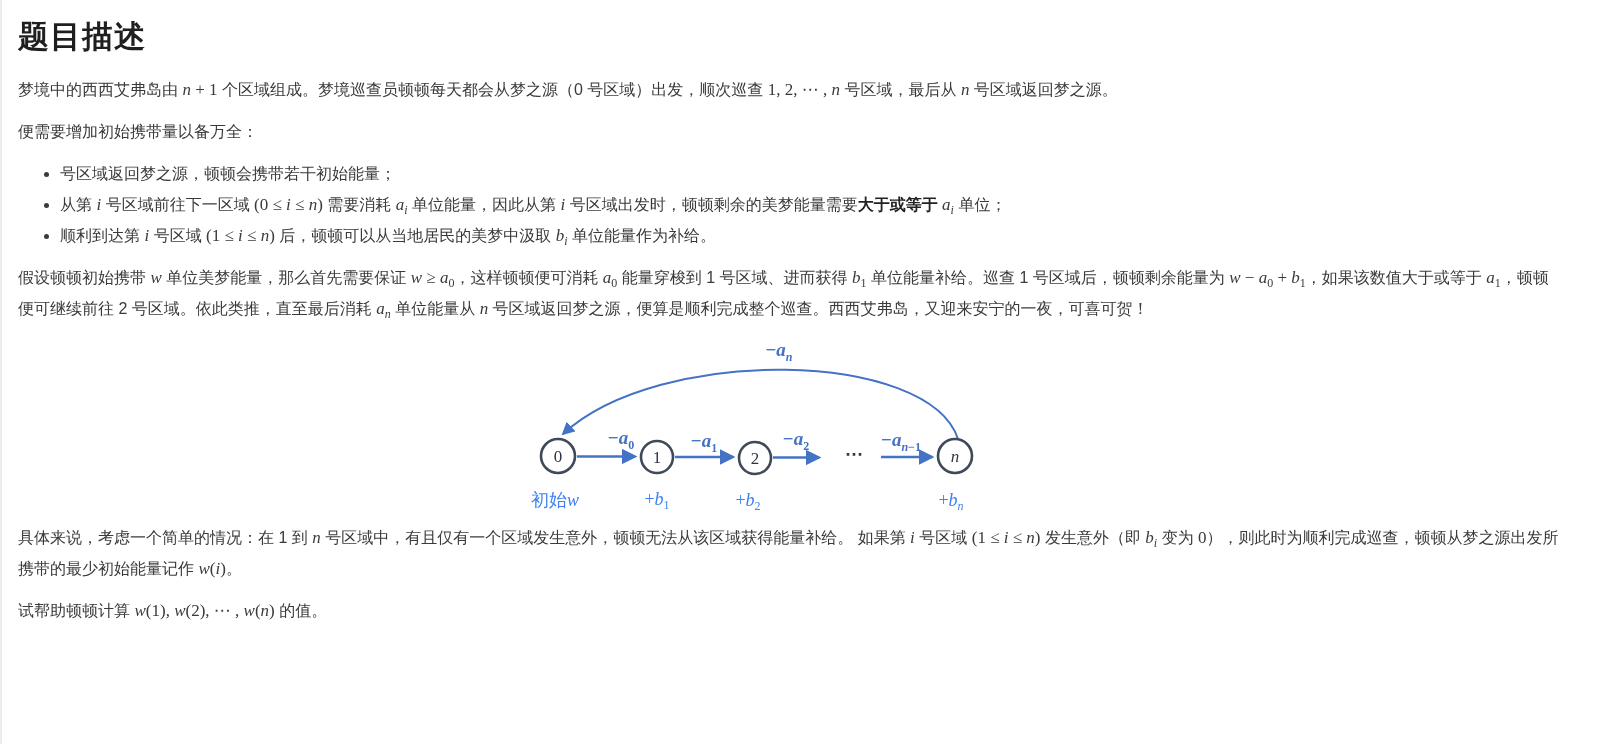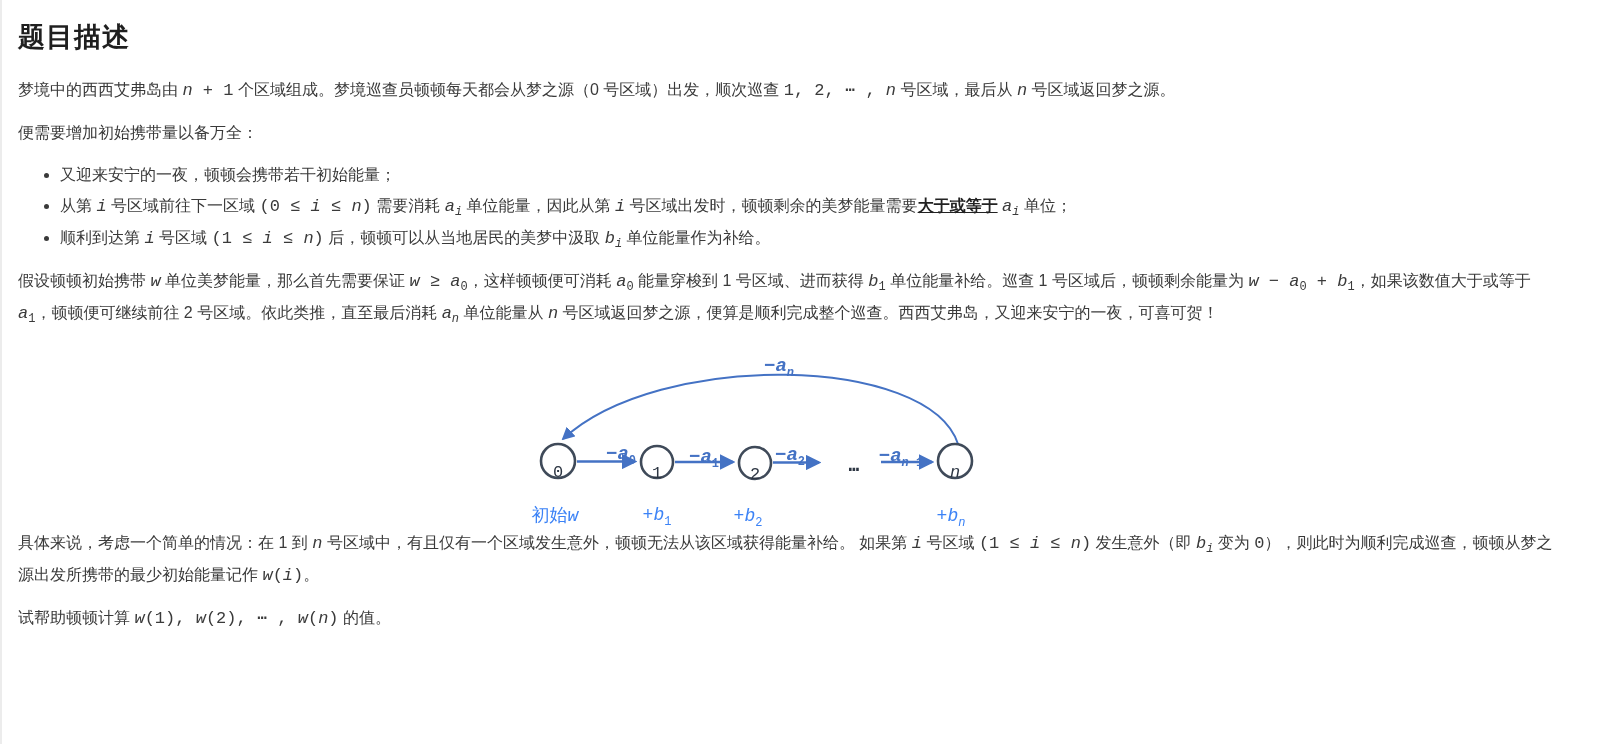--- a/index.html
+++ b/index.html
@@ -4,50 +4,50 @@
 <style>
   html,body{margin:0;padding:0;}
   body{
     width:1600px;height:744px;overflow:hidden;background:#ffffff;
     font-family:"Liberation Sans","DejaVu Sans",sans-serif;
     color:#3a3a3a;font-size:16px;line-height:31px;
     border-left:2px solid #ececec;box-sizing:border-box;
   }
   main{padding:6px 40px 0 16px;}
   h1{
-    font-size:27px;line-height:42px;margin:10px 0 16px;
+    font-size:31px;line-height:42px;margin:10px 0 16px;
     color:#1f1f1f;font-weight:700;letter-spacing:1px;
   }
   p{margin:11px 0;}
   ul{margin:5px 0;padding-left:42px;}
   li{line-height:31px;}
-  strong{font-weight:700;color:#222;text-decoration:underline;}
-  .math{font-family:Liberation Mono, monospace;font-size:17px;}
+  strong{font-weight:700;color:#222;}
+  .math{font-family:Liberation Serif, serif;font-size:17px;}
   .math .mi{font-style:italic;}
   .math sub{font-size:12px;line-height:0;}
   
   figure.diagram{width:520px;height:176px;margin:8px auto 2px;position:relative;}
   figure.diagram svg{position:absolute;left:0;top:0;}
-  .flabel{position:absolute;transform:translate(-50%,-50%);white-space:nowrap;margin-top:11px;}
+  .flabel{position:absolute;transform:translate(-50%,-50%);white-space:nowrap;}
   .edge-label .math{color:#4472c4;font-weight:600;font-size:19px;}
   .node-label .math{font-size:17px;color:#2d3643;}
   .dots-label .math{font-size:18px;color:#2d3643;font-weight:700;}
   .caption .math{font-size:18px;color:#3b82f6;}
 </style>
 </head>
 <body>
 
 <main>
   <h1>题目描述</h1>
 
   <p>梦境中的西西艾弗岛由 <span class="math"><span class="mi">n</span><span class="mn"> </span><span class="mn">+</span><span class="mn"> </span><span class="mn">1</span></span> 个区域组成。梦境巡查员顿顿每天都会从梦之源（0 号区域）出发，顺次巡查 <span class="math"><span class="mn">1</span><span class="mn">,</span><span class="mn"> </span><span class="mn">2</span><span class="mn">,</span><span class="mn"> </span><span class="mn">⋯</span><span class="mn"> </span><span class="mn">,</span><span class="mn"> </span><span class="mi">n</span></span> 号区域，最后从 <span class="math"><span class="mi">n</span></span> 号区域返回梦之源。</p>
   <p>便需要增加初始携带量以备万全：</p>
 
   <ul>
-    <li>又迎来安宁的一夜，顿顿会携带若干初始能量；</li>
+    <li>号区域返回梦之源，顿顿会携带若干初始能量；</li>
     <li>从第 <span class="math"><span class="mi">i</span></span> 号区域前往下一区域 <span class="math"><span class="mn">(</span><span class="mn">0</span><span class="mn"> </span><span class="mn">≤</span><span class="mn"> </span><span class="mi">i</span><span class="mn"> </span><span class="mn">≤</span><span class="mn"> </span><span class="mi">n</span><span class="mn">)</span></span> 需要消耗 <span class="math"><span class="mi">a</span><sub><span class="mi">i</span></sub></span> 单位能量，因此从第 <span class="math"><span class="mi">i</span></span> 号区域出发时，顿顿剩余的美梦能量需要<strong>大于或等于</strong> <span class="math"><span class="mi">a</span><sub><span class="mi">i</span></sub></span> 单位；</li>
     <li>顺利到达第 <span class="math"><span class="mi">i</span></span> 号区域 <span class="math"><span class="mn">(</span><span class="mn">1</span><span class="mn"> </span><span class="mn">≤</span><span class="mn"> </span><span class="mi">i</span><span class="mn"> </span><span class="mn">≤</span><span class="mn"> </span><span class="mi">n</span><span class="mn">)</span></span> 后，顿顿可以从当地居民的美梦中汲取 <span class="math"><span class="mi">b</span><sub><span class="mi">i</span></sub></span> 单位能量作为补给。</li>
   </ul>
 
   <p>假设顿顿初始携带 <span class="math"><span class="mi">w</span></span> 单位美梦能量，那么首先需要保证 <span class="math"><span class="mi">w</span><span class="mn"> </span><span class="mn">≥</span><span class="mn"> </span><span class="mi">a</span><sub><span class="mn">0</span></sub></span>，这样顿顿便可消耗 <span class="math"><span class="mi">a</span><sub><span class="mn">0</span></sub></span> 能量穿梭到 1 号区域、进而获得 <span class="math"><span class="mi">b</span><sub><span class="mn">1</span></sub></span> 单位能量补给。巡查 1 号区域后，顿顿剩余能量为 <span class="math"><span class="mi">w</span><span class="mn"> </span><span class="mn">−</span><span class="mn"> </span><span class="mi">a</span><sub><span class="mn">0</span></sub><span class="mn"> </span><span class="mn">+</span><span class="mn"> </span><span class="mi">b</span><sub><span class="mn">1</span></sub></span>，如果该数值大于或等于 <span class="math"><span class="mi">a</span><sub><span class="mn">1</span></sub></span>，顿顿便可继续前往 2 号区域。依此类推，直至最后消耗 <span class="math"><span class="mi">a</span><sub><span class="mi">n</span></sub></span> 单位能量从 <span class="math"><span class="mi">n</span></span> 号区域返回梦之源，便算是顺利完成整个巡查。西西艾弗岛，又迎来安宁的一夜，可喜可贺！</p>
 
   <figure class="diagram">
     <svg width="520" height="176" viewBox="0 0 520 176">
       <defs>
         <marker id="arrow" viewBox="0 0 10 10" refX="8.5" refY="5" markerWidth="6.5" markerHeight="6.5" orient="auto-start-reverse">
@@ -69,21 +69,21 @@
     </svg>
 
     <span class="flabel node-label" style="left:29px;top:121px;"><span class="math"><span class="mn">0</span></span></span>
     <span class="flabel node-label" style="left:128px;top:122px;"><span class="math"><span class="mn">1</span></span></span>
     <span class="flabel node-label" style="left:226px;top:123px;"><span class="math"><span class="mn">2</span></span></span>
     <span class="flabel node-label" style="left:426px;top:121px;"><span class="math"><span class="mi">n</span></span></span>
     <span class="flabel dots-label" style="left:325px;top:119px;"><span class="math"><span class="mn">⋯</span></span></span>
 
     <span class="flabel edge-label" style="left:92px;top:103px;"><span class="math"><span class="mn">−</span><span class="mi">a</span><sub><span class="mn">0</span></sub></span></span>
     <span class="flabel edge-label" style="left:175px;top:106px;text-align:right;"><span class="math"><span class="mn">−</span><span class="mi">a</span><sub><span class="mn">1</span></sub></span></span>
-    <span class="flabel edge-label" style="left:261px;top:104px;"><span class="math"><span class="mn">−</span><span class="mi">a</span><sub><span class="mn">2</span></sub></span></span>
+    <span class="flabel edge-label" style="left:267px;top:104px;"><span class="math"><span class="mn">−</span><span class="mi">a</span><sub><span class="mn">2</span></sub></span></span>
     <span class="flabel edge-label" style="left:372px;top:105px;"><span class="math"><span class="mn">−</span><span class="mi">a</span><sub><span class="mi">n</span><span class="mn">−</span><span class="mn">1</span></sub></span></span>
     <span class="flabel edge-label" style="left:250px;top:15px;"><span class="math"><span class="mn">−</span><span class="mi">a</span><sub><span class="mi">n</span></sub></span></span>
 
     <span class="flabel caption" style="left:26px;top:165px;"><span class="math"><span class="mn">初</span><span class="mn">始</span><span class="mi">w</span></span></span>
     <span class="flabel caption" style="left:128px;top:164px;text-align:right;"><span class="math"><span class="mn">+</span><span class="mi">b</span><sub><span class="mn">1</span></sub></span></span>
     <span class="flabel caption" style="left:219px;top:165px;"><span class="math"><span class="mn">+</span><span class="mi">b</span><sub><span class="mn">2</span></sub></span></span>
     <span class="flabel caption" style="left:422px;top:165px;"><span class="math"><span class="mn">+</span><span class="mi">b</span><sub><span class="mi">n</span></sub></span></span>
   </figure>
 
   <p>具体来说，考虑一个简单的情况：在 1 到 <span class="math"><span class="mi">n</span></span> 号区域中，有且仅有一个区域发生意外，顿顿无法从该区域获得能量补给。 如果第 <span class="math"><span class="mi">i</span></span> 号区域 <span class="math"><span class="mn">(</span><span class="mn">1</span><span class="mn"> </span><span class="mn">≤</span><span class="mn"> </span><span class="mi">i</span><span class="mn"> </span><span class="mn">≤</span><span class="mn"> </span><span class="mi">n</span><span class="mn">)</span></span> 发生意外（即 <span class="math"><span class="mi">b</span><sub><span class="mi">i</span></sub></span> 变为 <span class="math"><span class="mn">0</span></span>），则此时为顺利完成巡查，顿顿从梦之源出发所携带的最少初始能量记作 <span class="math"><span class="mi">w</span><span class="mn">(</span><span class="mi">i</span><span class="mn">)</span></span>。</p>

